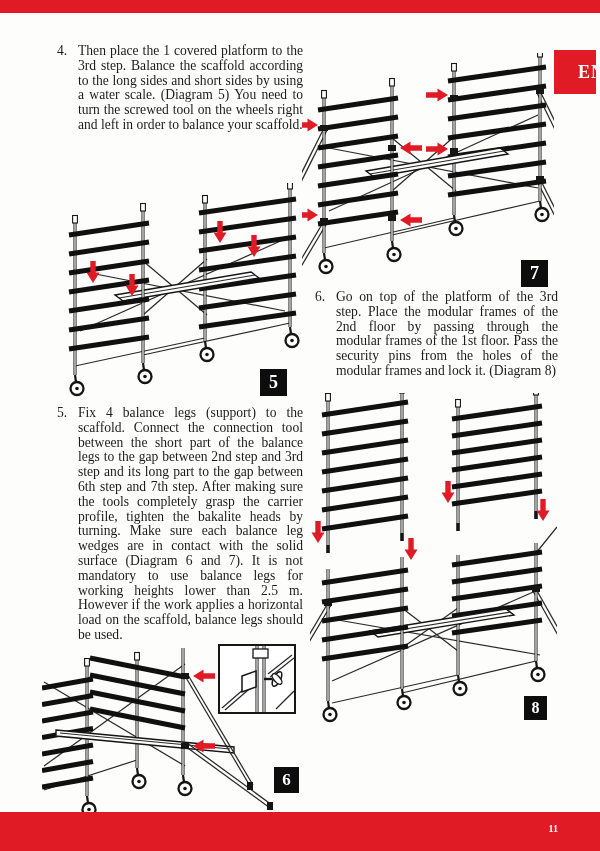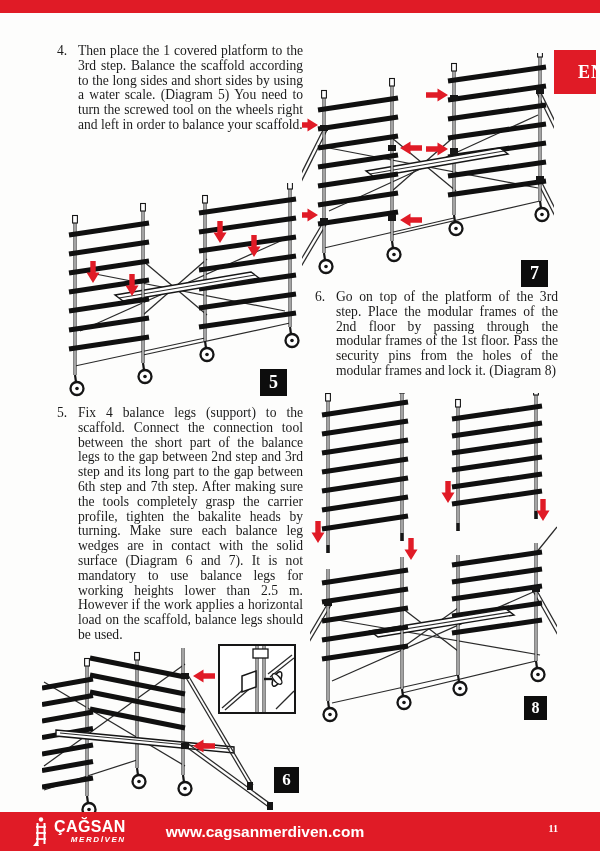--- a/index.html
+++ b/index.html
@@ -364,31 +364,15 @@
     <use href="#clamp" x="18" y="210"></use>
       <use href="#clamp" x="226" y="196"></use>
   </svg>
 
   <div class="badge" id="badge5">5</div>
   <div class="badge" id="badge7">7</div>
   <div class="badge" id="badge6">6</div>
   <div class="badge" id="badge8">8</div>
 
   <div class="footer">
-    <div class="brand">
-      <svg width="17" height="29" viewBox="0 0 17 29">
-        <circle cx="8" cy="2.5" r="2.2" fill="#fff"></circle>
-        <line x1="4.5" y1="6" x2="4.5" y2="27" stroke="#fff" stroke-width="2"></line>
-        <line x1="11.5" y1="6" x2="11.5" y2="27" stroke="#fff" stroke-width="2"></line>
-        <line x1="3" y1="10" x2="13" y2="10" stroke="#fff" stroke-width="1.7"></line>
-        <line x1="3" y1="16" x2="13" y2="16" stroke="#fff" stroke-width="1.7"></line>
-        <line x1="3" y1="22" x2="13" y2="22" stroke="#fff" stroke-width="1.7"></line>
-        <polygon points="0,29 4,24 6,29" fill="#fff"></polygon>
-      </svg>
-      <div class="brand-text">
-        <span class="brand-name">ÇAĞSAN</span>
-        <span class="brand-sub">MERDİVEN</span>
-      </div>
-    </div>
-    <div class="footer-url">www.cagsanmerdiven.com</div>
     <div class="page-num">11</div>
   </div>
 </div>
 
 </body></html>

